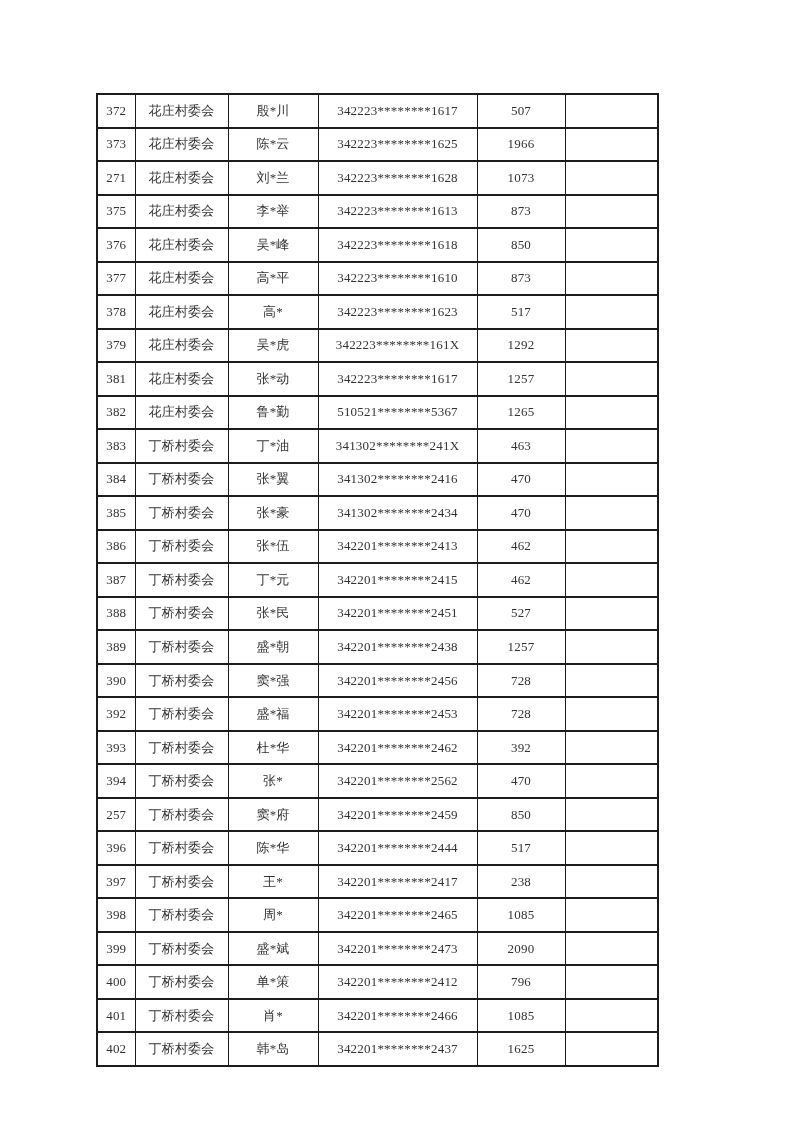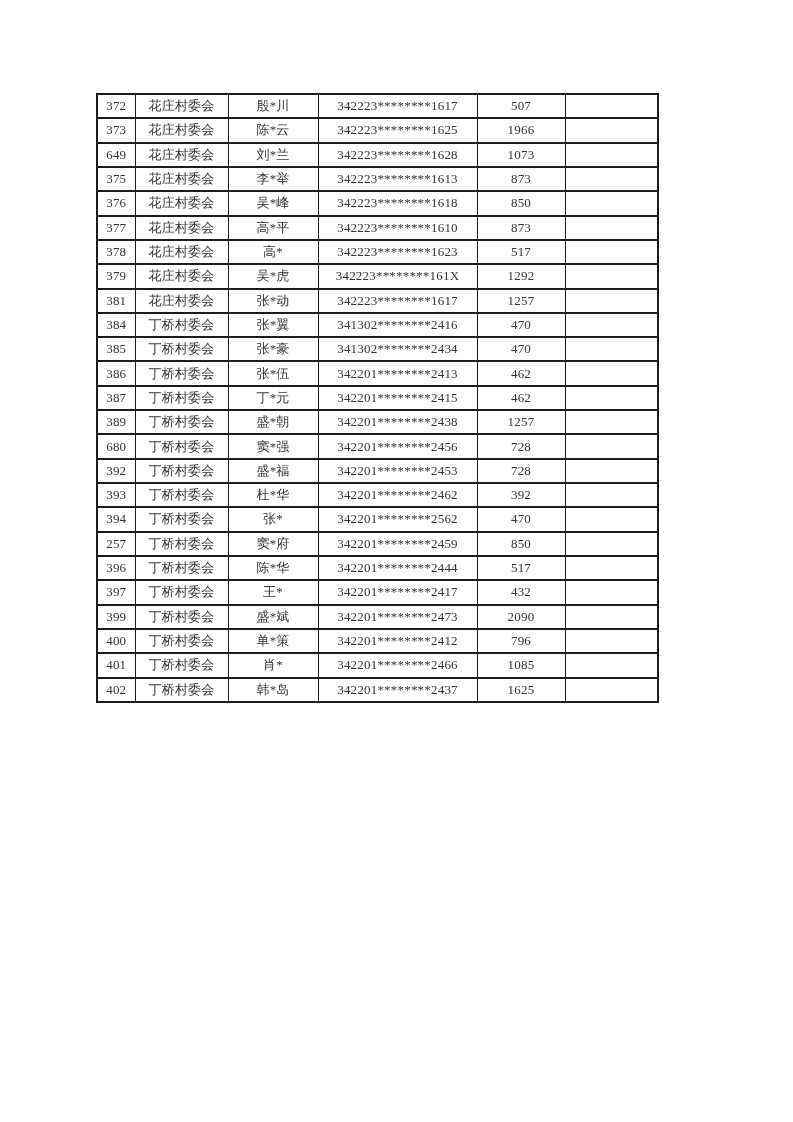--- a/index.html
+++ b/index.html
@@ -16,21 +16,21 @@
   .page {
     position: absolute;
     inset: 0;
     background: #ffffff;
   }
   table.data-table {
     position: absolute;
     left: 96px;
     top: 93px;
     width: 561px;
-    height: 610px;
+    height: 974px;
     border-collapse: collapse;
     table-layout: fixed;
     border: 2px solid #1c1c1c;
   }
   table.data-table td {
     border-left: 1px solid #1c1c1c;
     border-right: 1px solid #1c1c1c;
     border-top: 2px solid #1c1c1c;
     border-bottom: 2px solid #1c1c1c;
     padding: 0;
@@ -73,21 +73,21 @@
         </tr>
         <tr>
           <td>373</td>
           <td>花庄村委会</td>
           <td>陈*云</td>
           <td>342223********1625</td>
           <td>1966</td>
           <td></td>
         </tr>
         <tr>
-          <td>649</td>
+          <td>271</td>
           <td>花庄村委会</td>
           <td>刘*兰</td>
           <td>342223********1628</td>
           <td>1073</td>
           <td></td>
         </tr>
         <tr>
           <td>375</td>
           <td>花庄村委会</td>
           <td>李*举</td>
@@ -129,20 +129,36 @@
         </tr>
         <tr>
           <td>381</td>
           <td>花庄村委会</td>
           <td>张*动</td>
           <td>342223********1617</td>
           <td>1257</td>
           <td></td>
         </tr>
         <tr>
+          <td>382</td>
+          <td>花庄村委会</td>
+          <td>鲁*勤</td>
+          <td>510521********5367</td>
+          <td>1265</td>
+          <td></td>
+        </tr>
+        <tr>
+          <td>383</td>
+          <td>丁桥村委会</td>
+          <td>丁*油</td>
+          <td>341302********241X</td>
+          <td>463</td>
+          <td></td>
+        </tr>
+        <tr>
           <td>384</td>
           <td>丁桥村委会</td>
           <td>张*翼</td>
           <td>341302********2416</td>
           <td>470</td>
           <td></td>
         </tr>
         <tr>
           <td>385</td>
           <td>丁桥村委会</td>
@@ -161,29 +177,37 @@
         </tr>
         <tr>
           <td>387</td>
           <td>丁桥村委会</td>
           <td>丁*元</td>
           <td>342201********2415</td>
           <td>462</td>
           <td></td>
         </tr>
         <tr>
+          <td>388</td>
+          <td>丁桥村委会</td>
+          <td>张*民</td>
+          <td>342201********2451</td>
+          <td>527</td>
+          <td></td>
+        </tr>
+        <tr>
           <td>389</td>
           <td>丁桥村委会</td>
           <td>盛*朝</td>
           <td>342201********2438</td>
           <td>1257</td>
           <td></td>
         </tr>
         <tr>
-          <td>680</td>
+          <td>390</td>
           <td>丁桥村委会</td>
           <td>窦*强</td>
           <td>342201********2456</td>
           <td>728</td>
           <td></td>
         </tr>
         <tr>
           <td>392</td>
           <td>丁桥村委会</td>
           <td>盛*福</td>
@@ -221,21 +245,29 @@
           <td>陈*华</td>
           <td>342201********2444</td>
           <td>517</td>
           <td></td>
         </tr>
         <tr>
           <td>397</td>
           <td>丁桥村委会</td>
           <td>王*</td>
           <td>342201********2417</td>
-          <td>432</td>
+          <td>238</td>
+          <td></td>
+        </tr>
+        <tr>
+          <td>398</td>
+          <td>丁桥村委会</td>
+          <td>周*</td>
+          <td>342201********2465</td>
+          <td>1085</td>
           <td></td>
         </tr>
         <tr>
           <td>399</td>
           <td>丁桥村委会</td>
           <td>盛*斌</td>
           <td>342201********2473</td>
           <td>2090</td>
           <td></td>
         </tr>

